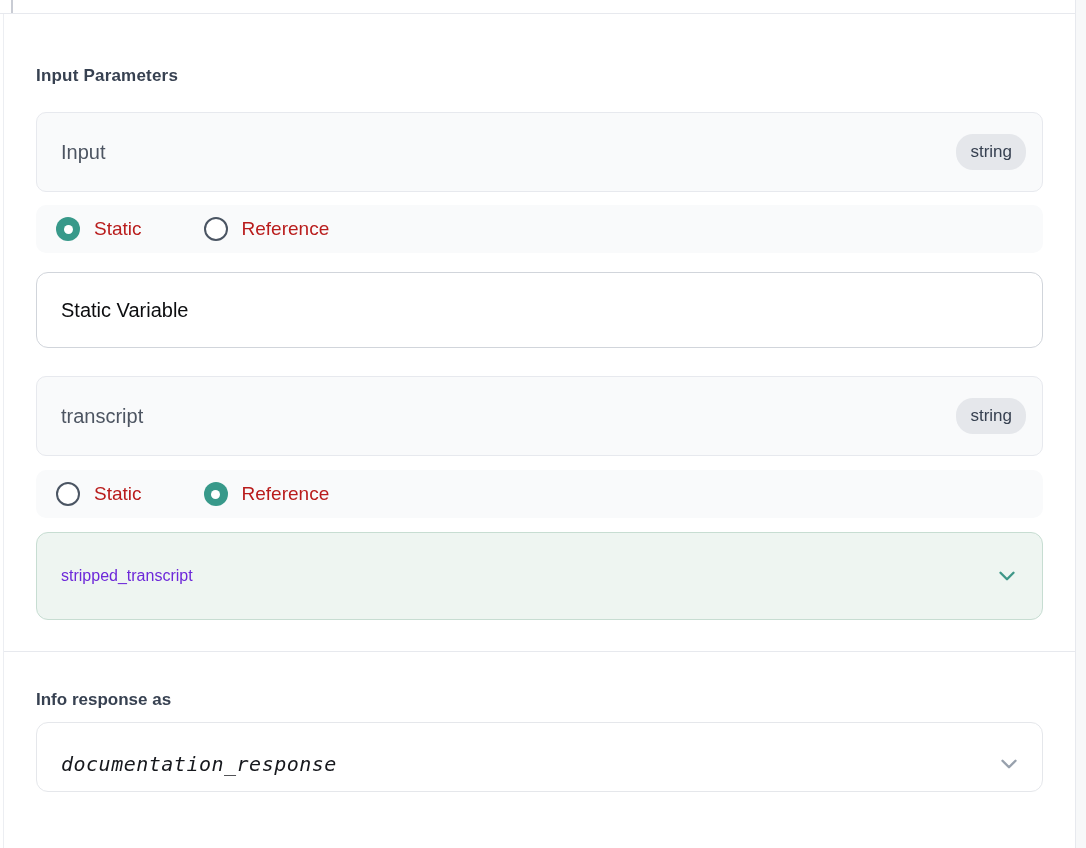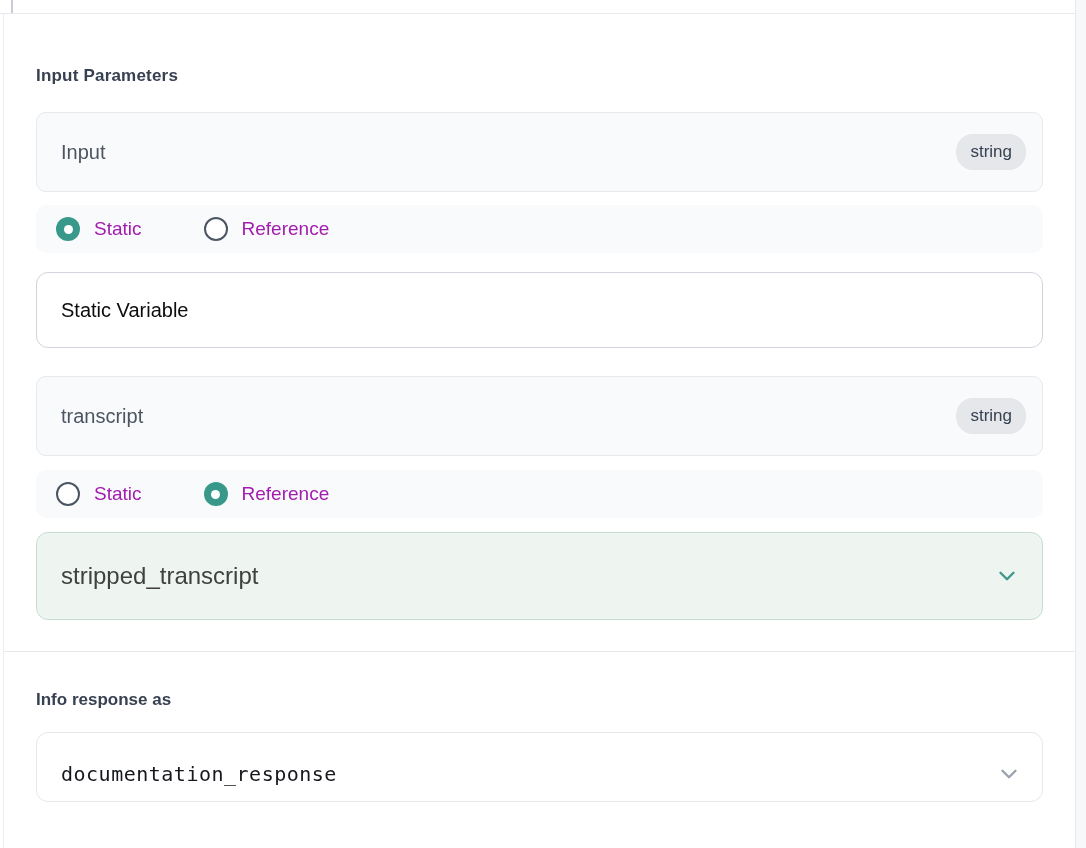--- a/index.html
+++ b/index.html
@@ -24,44 +24,44 @@
 
   .radio-row { margin-top:13px; height:48px; display:flex; align-items:center;
     background:#f9fafb; border-radius:10px; padding-left:20px; }
   .radio-option { display:flex; align-items:center; cursor:pointer; }
   .radio-option + .radio-option { margin-left:26px;padding-left:36px; }
   .radio-circle { width:24px; height:24px; border-radius:50%; flex:0 0 auto;
     display:flex; align-items:center; justify-content:center; }
   .radio-circle.off { background:#ffffff; border:2px solid #4b5563; }
   .radio-circle.on  { background:#38998a; }
   .radio-circle.on::after { content:""; width:9px; height:9px; border-radius:50%; background:#ffffff; }
-  .radio-label { margin-left:14px; font-size:19px; color:#a21caf; }
+  .radio-label { margin-left:14px; font-size:19px; color:#b91c1c; }
 
   .text-input { margin-top:19px; height:76px; width:100%; display:block;
     background:#ffffff; border:1px solid #d1d5db; border-radius:12px;
     padding:0 24px; font-size:20px; color:#0c0d0f; font-family:"Liberation Sans", sans-serif; outline:none; }
 
   .param-card.second { margin-top:28px; }
   .radio-row.second { margin-top:14px; }
 
   .ref-select { margin-top:14px; height:88px; display:flex; align-items:center;
     background:#eef5f1; border:1px solid #c7ddd2; border-radius:12px;
     padding:0 22px 0 24px; cursor:pointer; }
-  .ref-select .value { font-size:24px; color:#404040; }
+  .ref-select .value { font-size:16px; color:#6d28d9; }
   .chevron { width:26px; height:26px; flex:0 0 auto; }
   .chevron.teal { color:#3e9788; }
   .chevron.grey { color:#98a1ad; }
 
   .full-divider { margin:31px -32px 0 -32px; height:1px; background:#e7e9ee; }
 
   .save-label { margin-top:38px; font-size:17px; font-weight:600; color:#374151; }
 
-  .save-select { margin-top:22px; height:70px; display:flex; align-items:center;
+  .save-select { margin-top:12px; height:70px; display:flex; align-items:center;
     background:#ffffff; border:1px solid #e5e7eb; border-radius:12px;
-    padding:14px 20px 0 24px; cursor:pointer; }
+    padding:14px 20px 0 24px; cursor:pointer;font-style:italic; }
   .save-select .value { font-size:20px; color:#16181d; font-family:"DejaVu Sans Mono", monospace; letter-spacing:.5px; }
 </style>
 </head>
 <body>
 
 <div class="right-strip"></div>
 <div class="top-divider"></div>
 <div class="top-tick"></div>
 <div class="left-border"></div>
 

